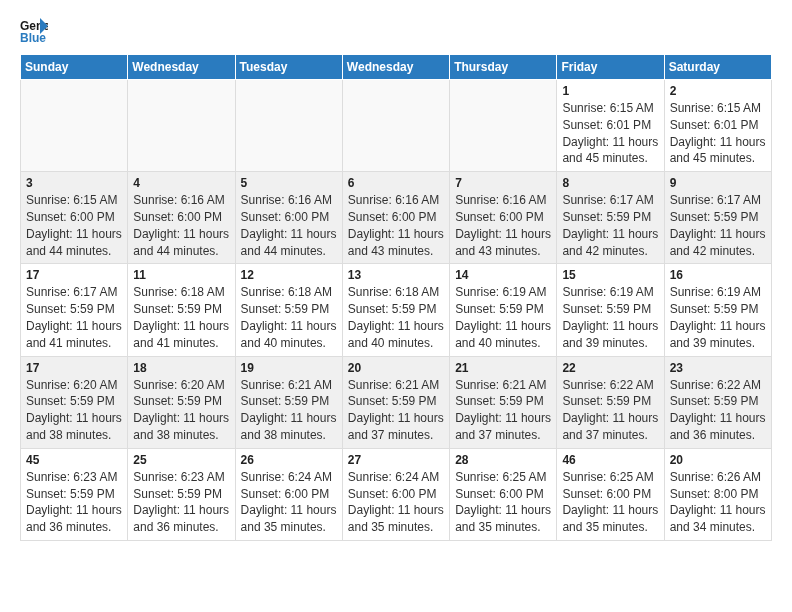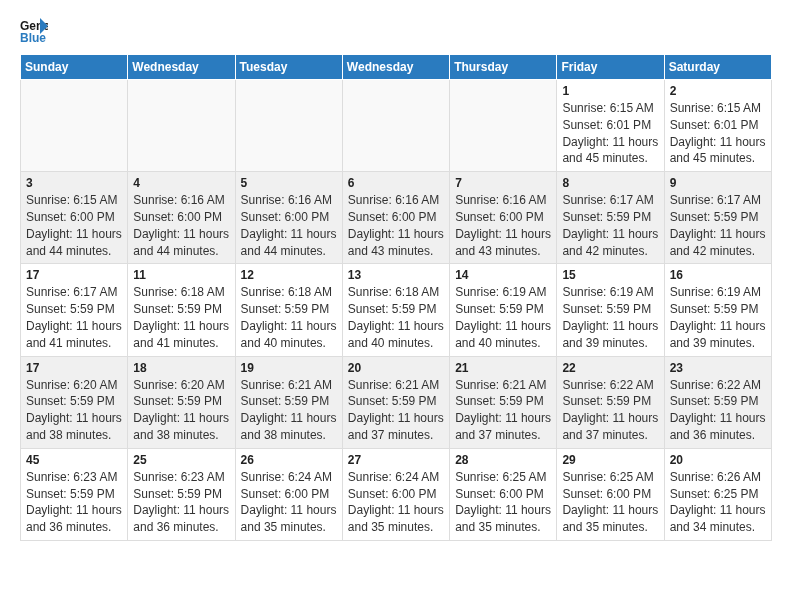--- a/index.html
+++ b/index.html
@@ -323,29 +323,29 @@
 and 35 minutes.</div>
           </td>
           <td>
             <span class="day-num">28</span>
             <div class="day-info" style="white-space: pre-line;">Sunrise: 6:25 AM
 Sunset: 6:00 PM
 Daylight: 11 hours
 and 35 minutes.</div>
           </td>
           <td>
-            <span class="day-num">29</span>
+            <span class="day-num">46</span>
             <div class="day-info" style="white-space: pre-line;">Sunrise: 6:25 AM
 Sunset: 6:00 PM
 Daylight: 11 hours
 and 35 minutes.</div>
           </td>
           <td>
             <span class="day-num">20</span>
             <div class="day-info" style="white-space: pre-line;">Sunrise: 6:26 AM
-Sunset: 6:25 PM
+Sunset: 8:00 PM
 Daylight: 11 hours
 and 34 minutes.</div>
           </td>
         </tr>
       </tbody>
   </table>
 </div>
 
 </body></html>

